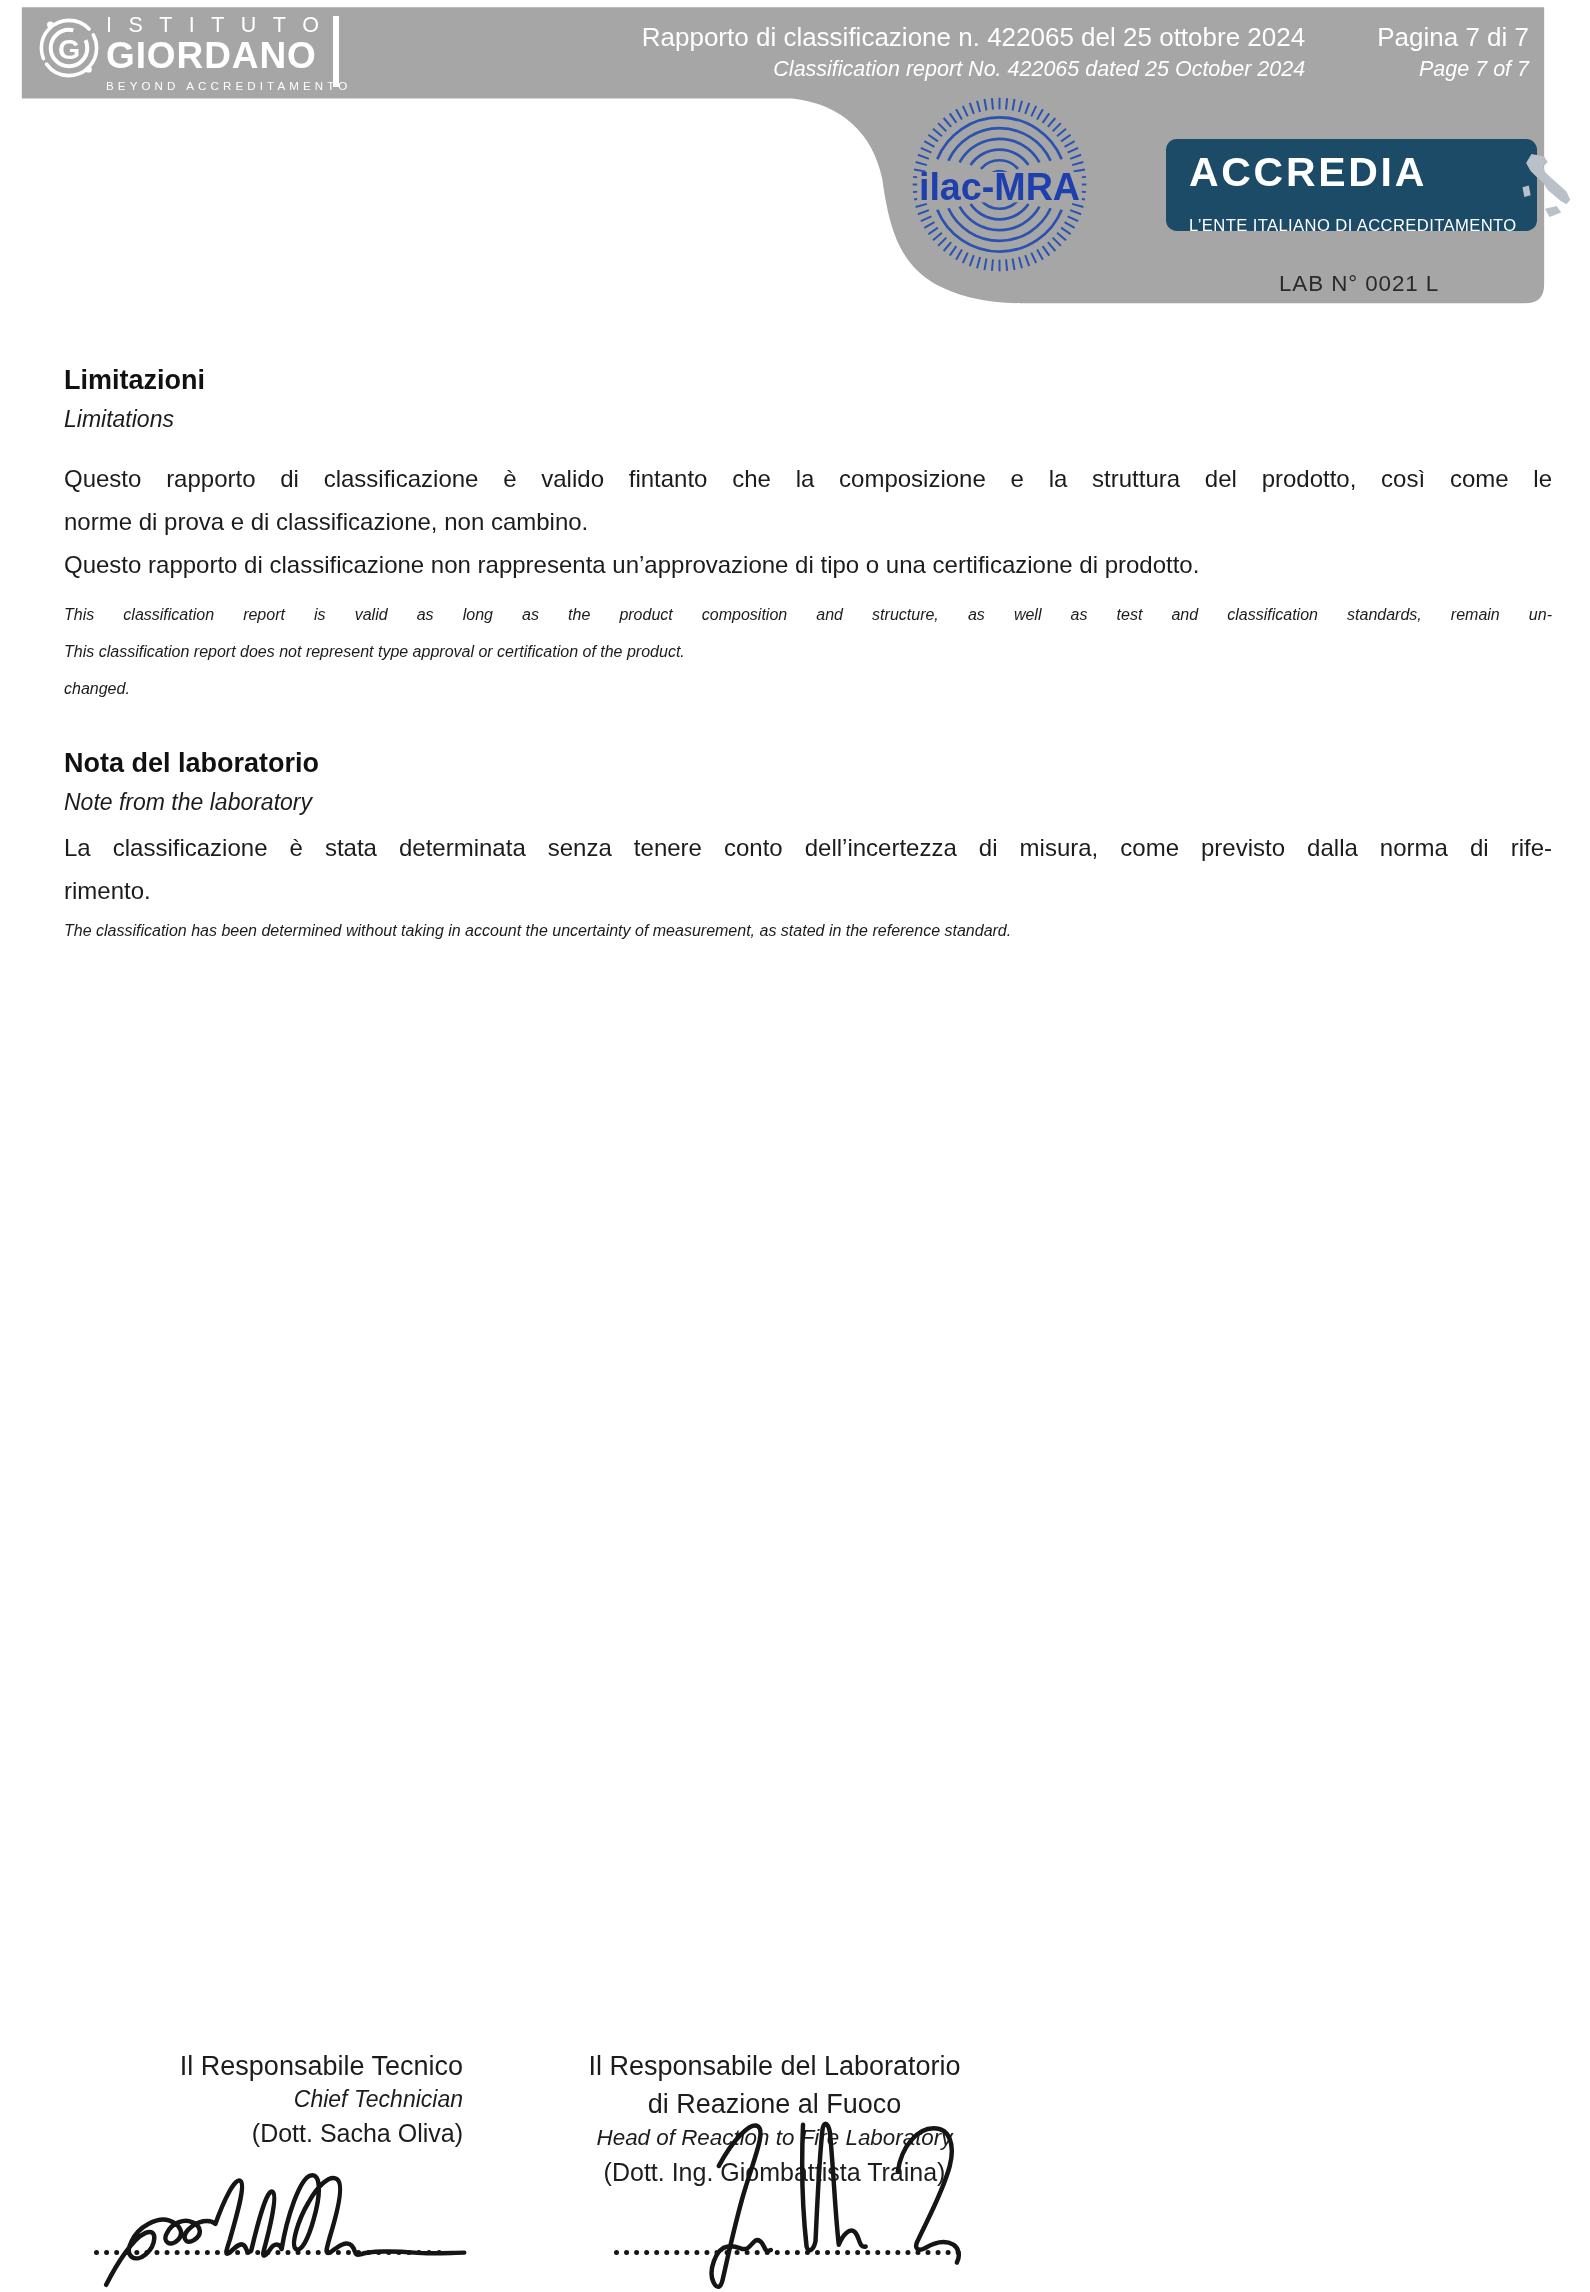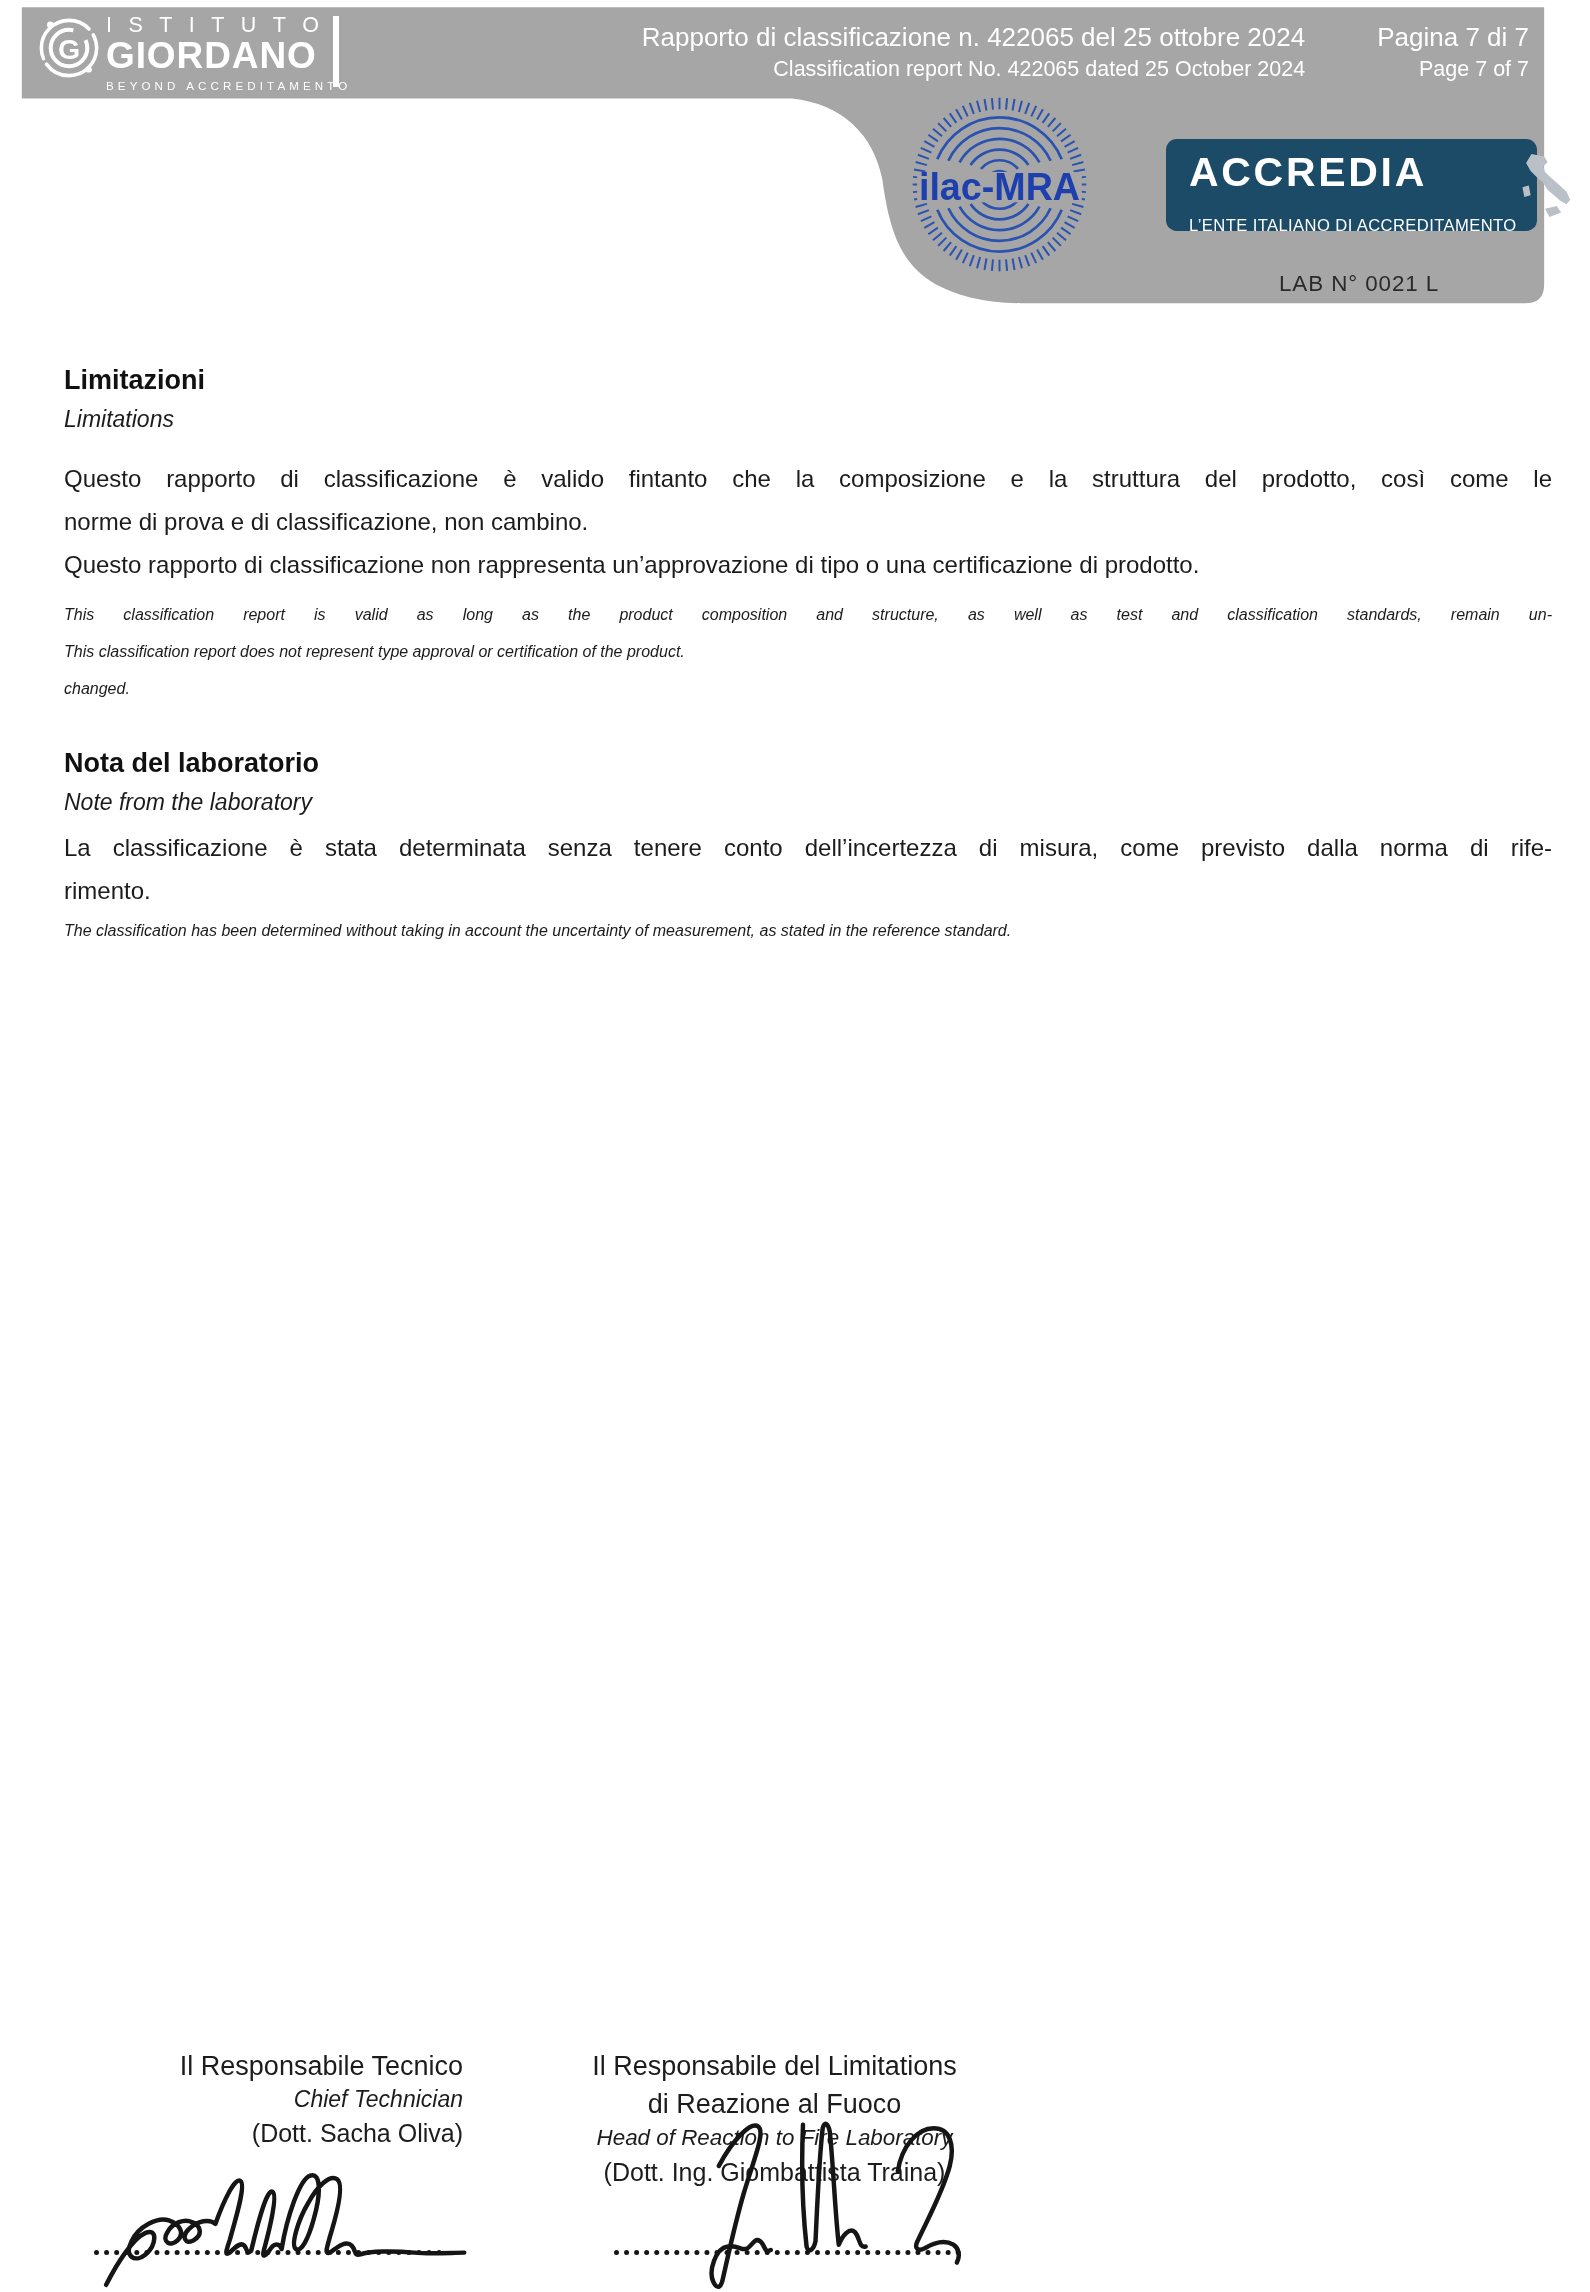--- a/index.html
+++ b/index.html
@@ -12,21 +12,21 @@
   .logo-text{position:absolute;left:106px;top:13.4px;width:215px;color:#ffffff;}
   .logo-istituto{display:flex;justify-content:space-between;width:213px;
                  font-size:21.5px;font-weight:400;height:25px;line-height:25px;}
   .logo-giordano{font-size:37px;font-weight:700;line-height:36px;letter-spacing:0.9px;}
   .logo-tagline{font-size:11.6px;letter-spacing:4.1px;margin-top:4.5px;white-space:nowrap;}
   .logo-bar{position:absolute;left:333px;top:16px;width:6.3px;height:71px;background:#ffffff;}
 
   .band-text{position:absolute;top:21.5px;right:62px;display:flex;gap:72px;
              color:#ffffff;text-align:right;align-items:flex-start;}
   .band-line1{font-size:26px;line-height:30px;white-space:nowrap;}
-  .band-line2{font-size:21.5px;line-height:25px;margin-top:5.4px;white-space:nowrap;}
+  .band-line2{font-size:21.5px;line-height:25px;font-style:italic;margin-top:5.4px;white-space:nowrap;}
 
   
   svg.ilac{position:absolute;left:910px;top:95px;}
   .accredia{position:absolute;left:1166px;top:139px;width:371px;height:92px;
             background:#1c4b67;border-radius:10.7px;box-sizing:border-box;
             padding:12.5px 10.7px 0 23px;display:flex;justify-content:space-between;}
   .accredia-name{color:#ffffff;font-size:41px;font-weight:600;letter-spacing:2.7px;line-height:41px;}
   .accredia-sub{color:#ffffff;font-size:16.6px;letter-spacing:0.4px;margin-top:23px;white-space:nowrap;}
   .italy{margin-top:1.8px;flex:none;}
   .lab-number{position:absolute;left:1279px;top:271px;font-size:22.4px;letter-spacing:0.9px;color:#2a2a2a;}
@@ -238,21 +238,21 @@
       </div>
   </section>
 </main>
 
 <div class="sig-block sig-left">
   <div class="sig-role-it">Il Responsabile Tecnico</div>
   <div class="sig-role-en">Chief Technician</div>
   <div class="sig-name">(Dott. Sacha Oliva)</div>
 </div>
 <div class="sig-block sig-right">
-  <div class="sig-role-it">Il Responsabile del Limitations</div>
+  <div class="sig-role-it">Il Responsabile del Laboratorio</div>
   <div class="sig-role-it">di Reazione al Fuoco</div>
   <div class="sig-role-en">Head of Reaction to Fire Laboratory</div>
   <div class="sig-name">(Dott. Ing. Giombattista Traina)</div>
 </div>
 
 <div class="dotted dotted-left"></div>
 <div class="dotted dotted-right"></div>
 
 <svg class="sig sig-oliva" width="376" height="130" viewBox="0 0 420 145">
   <path fill="none" stroke="#151515" stroke-width="5" stroke-linecap="round" stroke-linejoin="round" d="M 8,136 C 20,112 38,84 52,78 C 66,72 64,92 52,102 C 40,112 28,104 36,88

